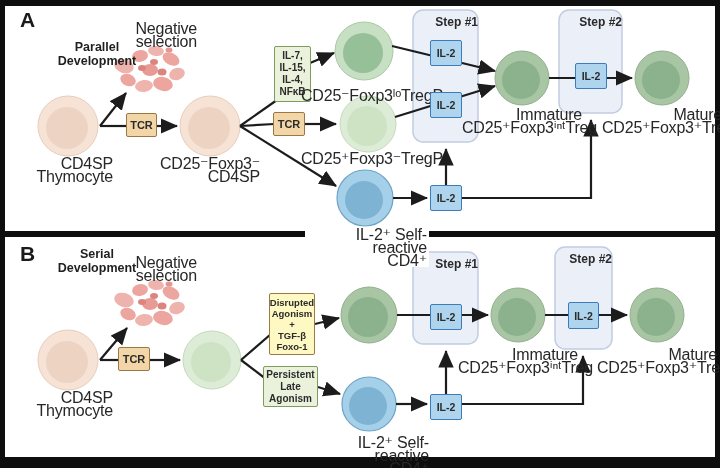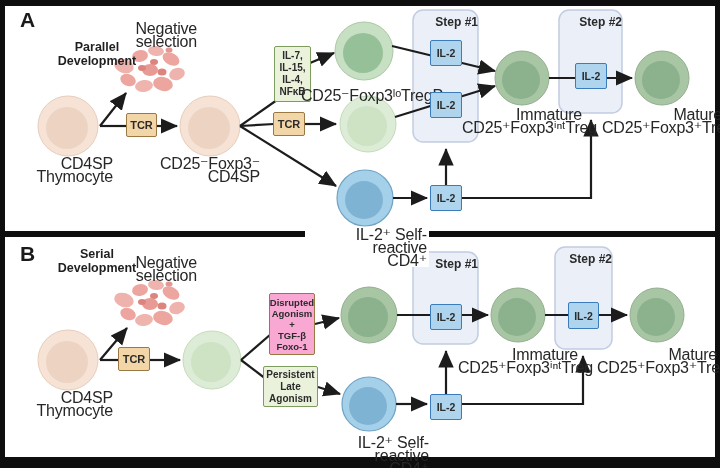--- a/index.html
+++ b/index.html
@@ -18,21 +18,21 @@
   .panel-letter{position:absolute;z-index:3;font-size:21px;font-weight:bold;color:#1a1a1a;}
   .panel-title{position:absolute;z-index:3;text-align:center;white-space:pre-line;
     font-size:12.5px;line-height:14px;font-weight:bold;color:#1f1f1f;}
   .step-title{position:absolute;z-index:3;text-align:right;font-size:12px;font-weight:bold;color:#2a2a2a;}
   .sigbox{
     position:absolute;z-index:3;display:flex;align-items:center;justify-content:center;
     text-align:center;white-space:pre-line;box-sizing:border-box;border-radius:2px;
     font-weight:bold;color:#2b2b2b;
   }
   .tcr{background:#f3d6a8;border:1.5px solid #9a7844;font-size:11px;}
-  .tan{background:#f9a8d4;border:1.5px solid #9a7844;font-size:9.5px;line-height:11px;}
+  .tan{background:#fef9c3;border:1.5px solid #9a7844;font-size:9.5px;line-height:11px;}
   .grn{background:#ebf2dc;border:1.5px solid #7d9c5e;font-size:10px;line-height:12px;}
   .il2{background:#aed4ee;border:1.5px solid #3d7cba;font-size:10.5px;border-radius:2px;}
   .whitebg{background:#ffffff;z-index:4;padding:0 2px;}
 </style>
 </head>
 <body>
 
 <div id="figure">
   <div id="paper"></div>
 
@@ -169,20 +169,21 @@
 IL-15,
 IL-4,
 NFκB</div>
   <div class="sigbox tcr" style="left:273px;top:112px;width:32px;height:24px;">TCR</div>
 
   <div class="lbl" style="left:23px;top:157px;width:90px;">CD4SP
 Thymocyte</div>
   <div class="lbl" style="left:160px;top:157px;width:100px;">CD25⁻Foxp3⁻
 CD4SP</div>
   <div class="lbl" style="left:301px;top:81px;width:130px;margin-top:8px;">CD25⁻Foxp3ˡᵒTregP</div>
+  <div class="lbl" style="left:301px;top:152px;width:130px;">CD25⁺Foxp3⁻TregP</div>
   <div class="lbl whitebg" style="left:305px;top:228px;width:120px;">IL-2⁺ Self-reactive
 CD4⁺</div>
 
   <div class="step-title" style="left:413px;top:15px;width:65px;">Step #1</div>
   <div class="step-title" style="left:559px;top:15px;width:63px;">Step #2</div>
 
   <div class="sigbox il2" style="left:430px;top:40px;width:32px;height:26px;">IL-2</div>
   <div class="sigbox il2" style="left:430px;top:92px;width:32px;height:26px;">IL-2</div>
   <div class="sigbox il2" style="left:575px;top:63px;width:32px;height:26px;">IL-2</div>
   <div class="sigbox il2" style="left:430px;top:185px;width:32px;height:26px;">IL-2</div>

